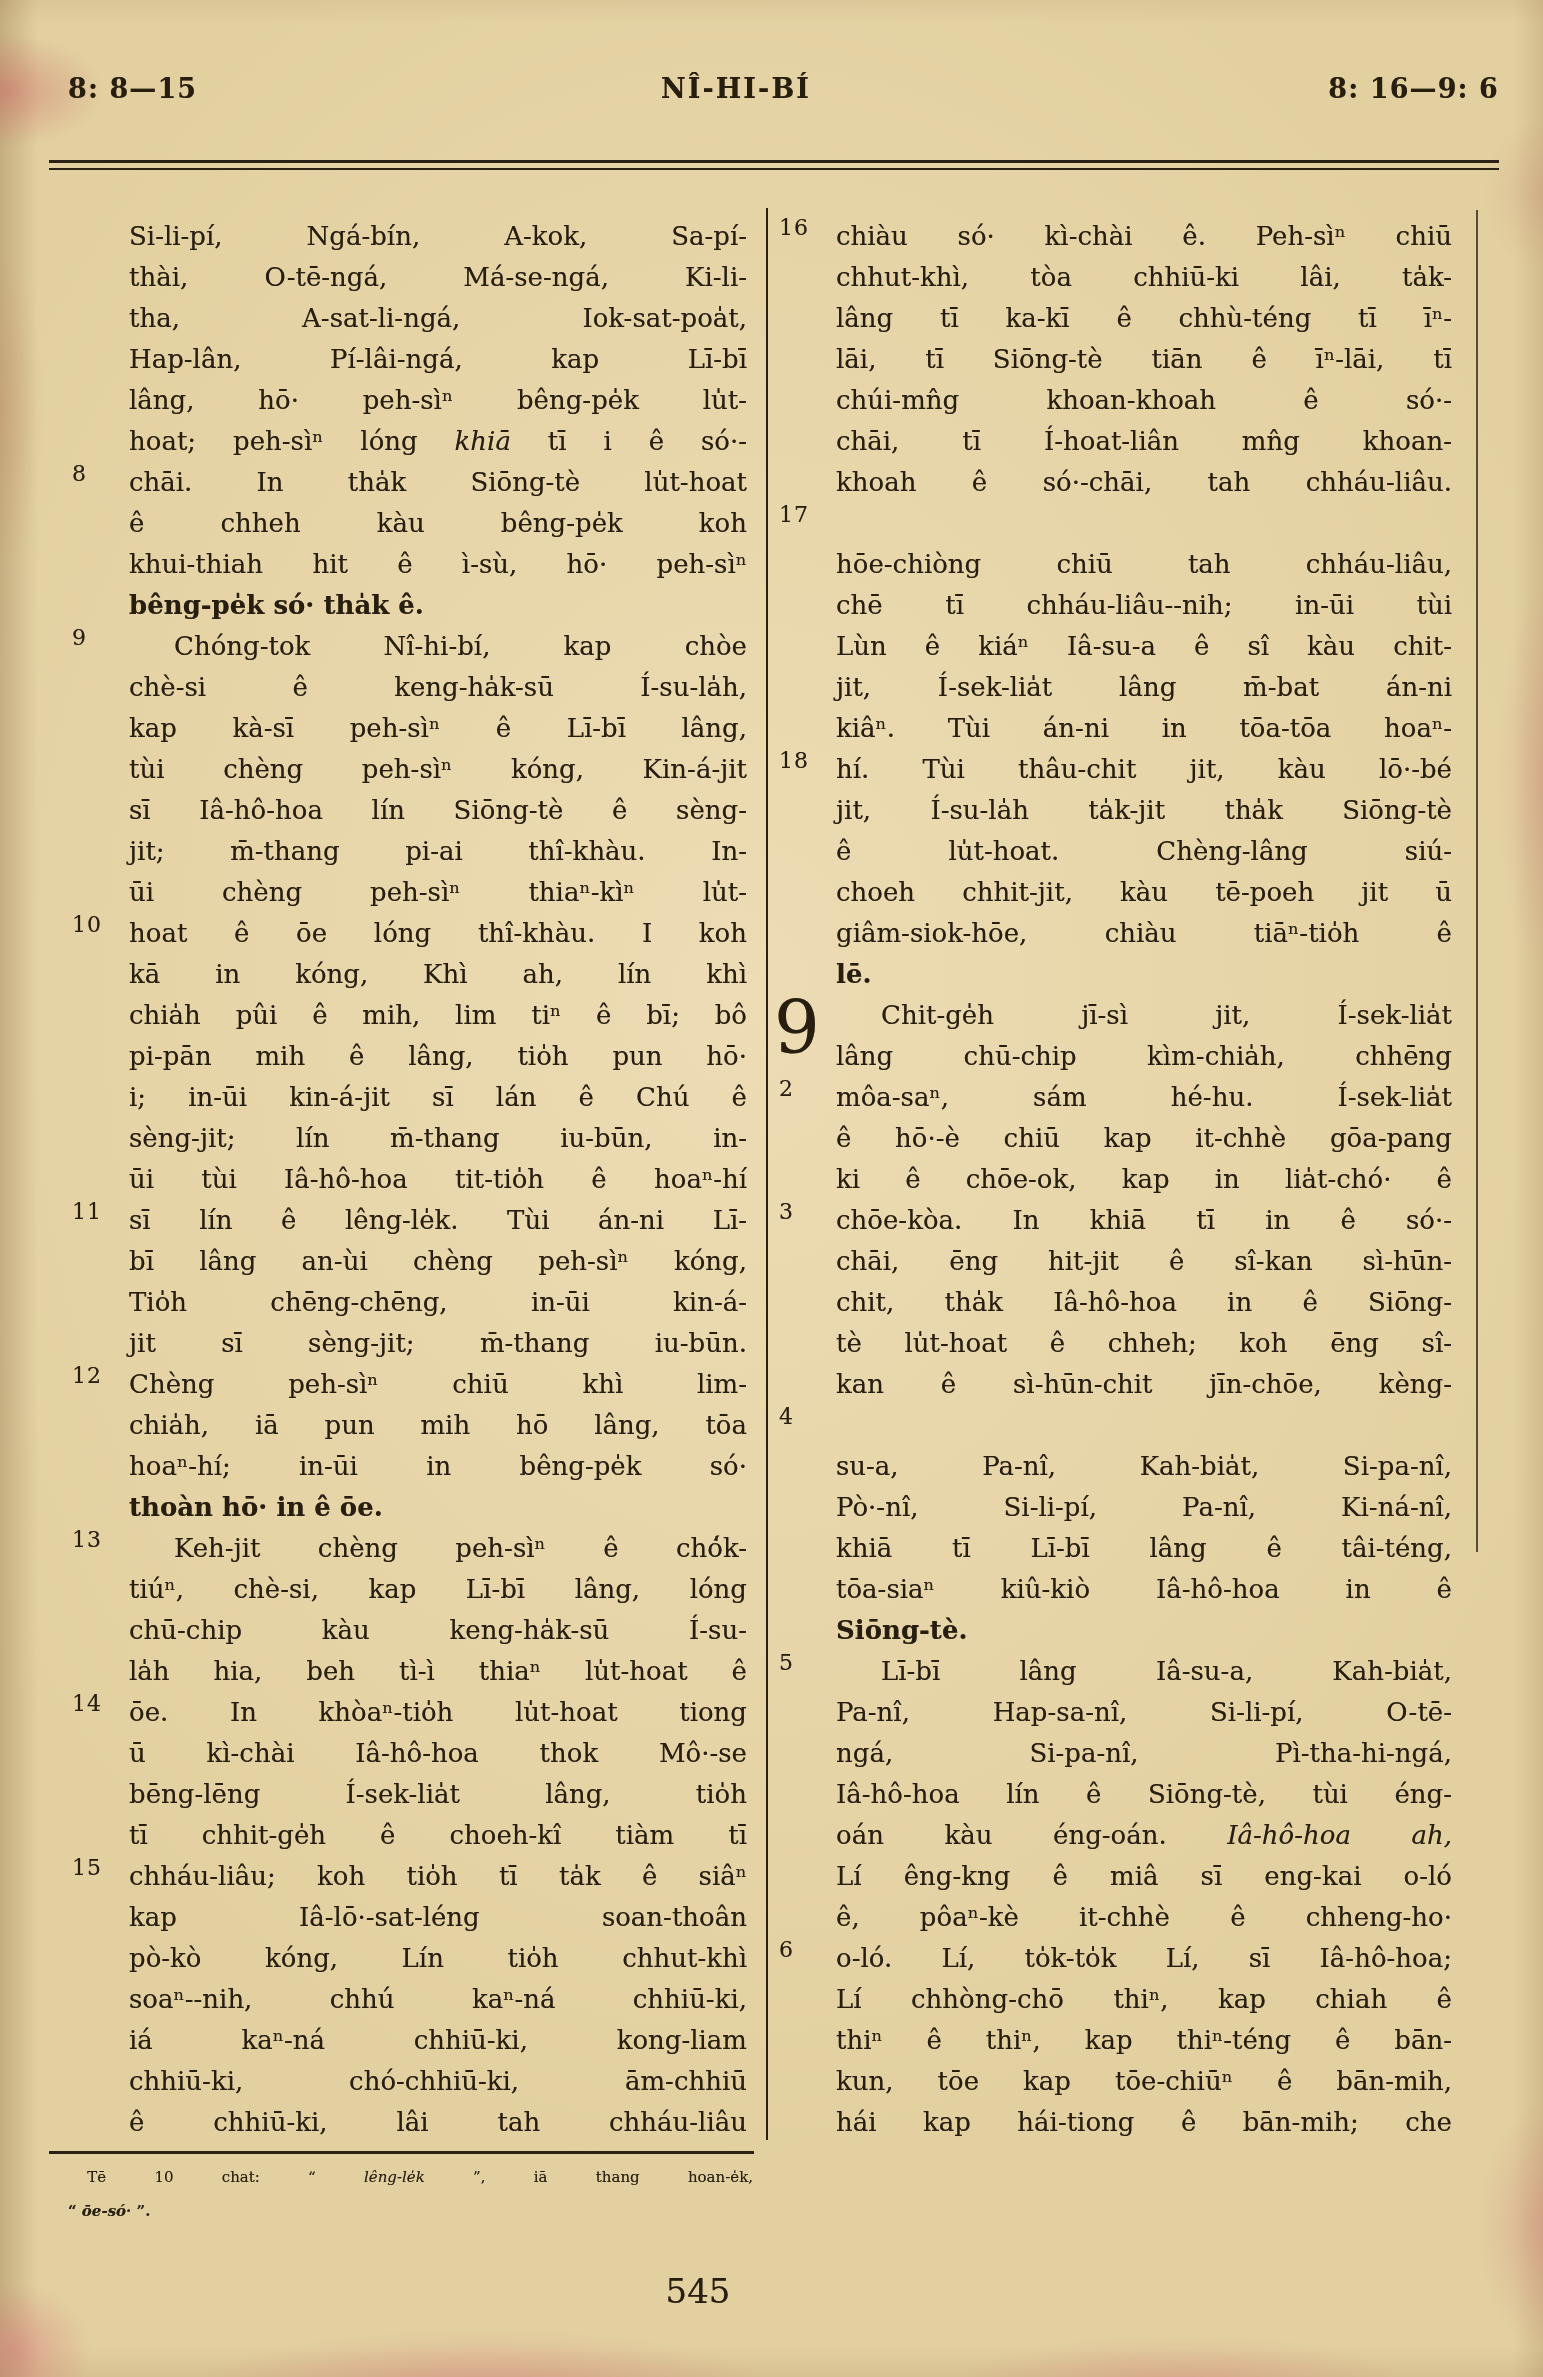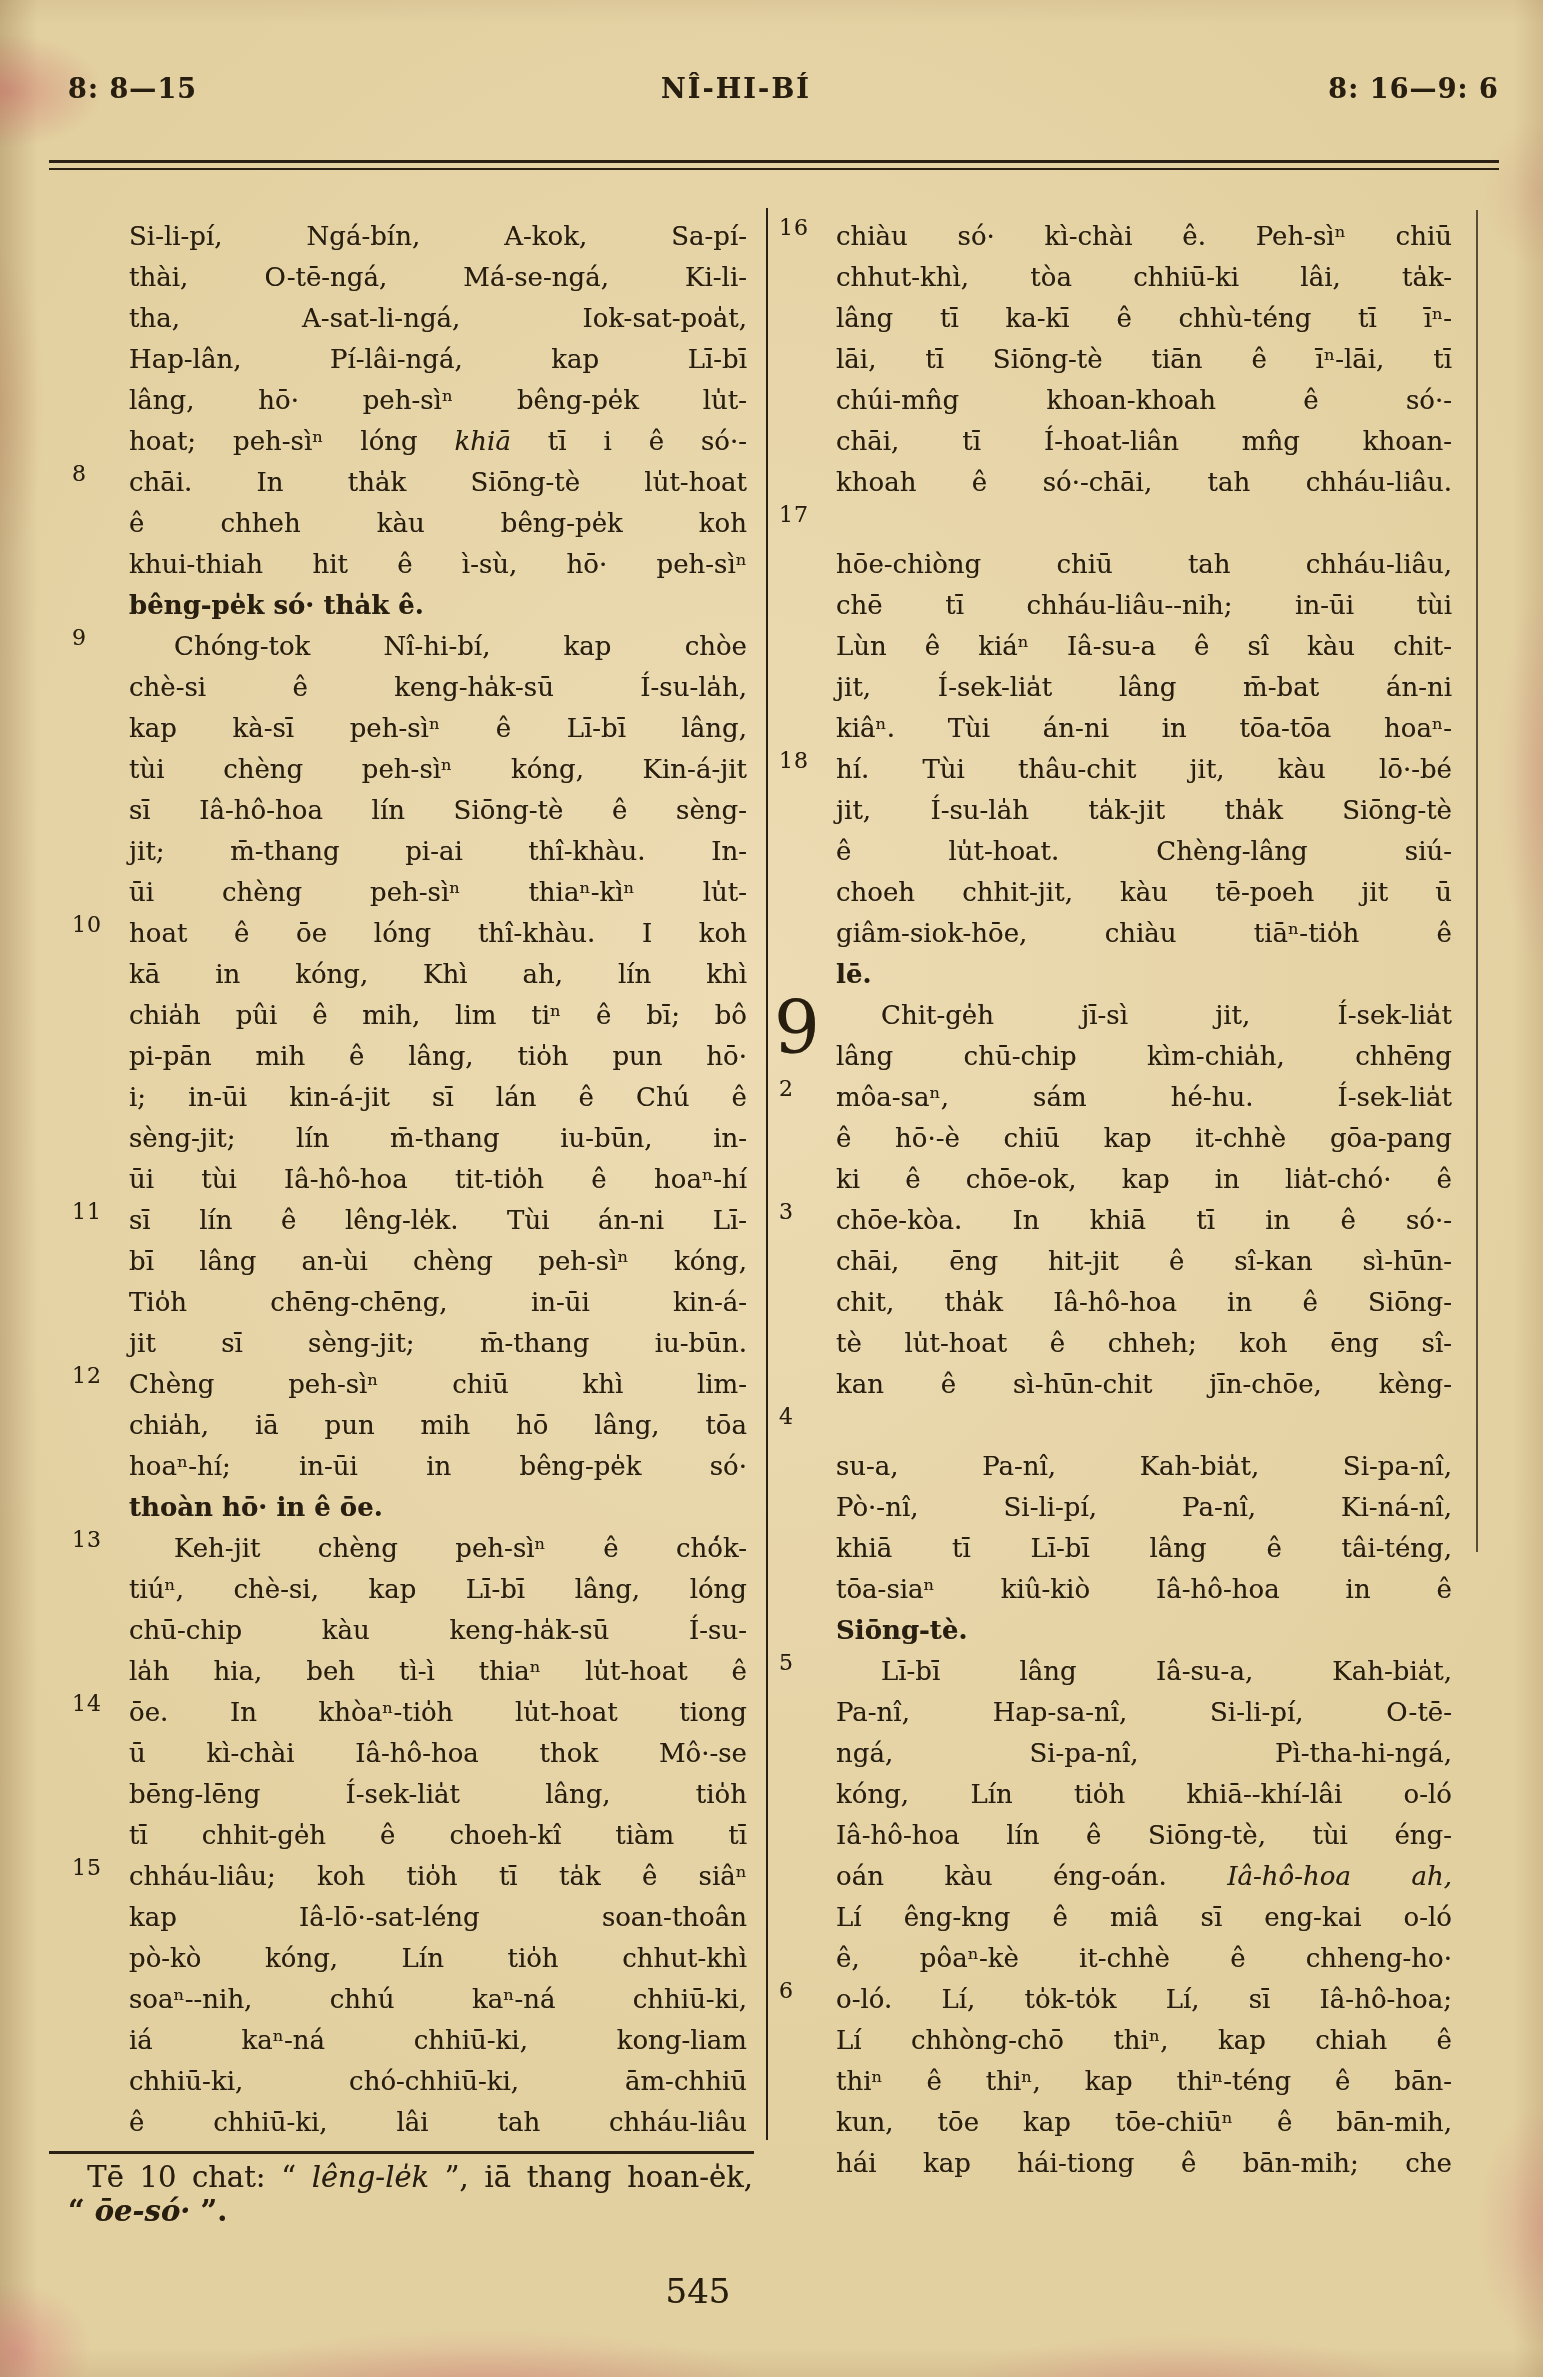--- a/index.html
+++ b/index.html
@@ -42,21 +42,21 @@
         text-align:justify;text-align-last:justify;}
   .col-right .line{height:41px;line-height:41px;}
   .line.end{text-align-last:left;font-weight:bold;}
   .line.indent{padding-left:45px;}
   .line.indent-sm{padding-left:19.3px;}
   .vnum{position:absolute;left:-57px;top:0px;width:48px;font-size:22px;line-height:1.1;
         letter-spacing:1.1px;text-align:right;}
   .chapnum{position:absolute;left:-62px;top:-3.2px;font-size:72px;line-height:1;}
   .it{font-style:italic;}
   .footnote-rule{left:49px;top:2151px;width:705px;height:2.7px;}
-  .footnote{position:absolute;left:68px;top:2160px;width:685px;font-size:29px;}
+  .footnote{position:absolute;left:68px;top:2160px;width:685px;font-size:15px;}
   .footnote .line{height:34px;line-height:34px;}
   .pagenum{position:absolute;left:628px;top:2271px;width:140px;text-align:center;font-size:34px;}
 </style>
 </head>
 <body>
 
 <div class="page">
 
   <div class="hdr">
     <span class="ref-left">8: 8—15</span>
@@ -150,21 +150,20 @@
       <div class="line"><span>kan ê sì-hūn-chit jīn-chōe, kèng-</span></div>
       <div class="line"><span class="vnum">4</span></div>
       <div class="line"><span>su-a, Pa-nî, Kah-bia̍t, Si-pa-nî,</span></div>
       <div class="line"><span>Pò·-nî, Si-li-pí, Pa-nî, Ki-ná-nî,</span></div>
       <div class="line"><span>khiā tī Lī-bī lâng ê tâi-téng,</span></div>
       <div class="line"><span>tōa-siaⁿ kiû-kiò Iâ-hô-hoa in ê</span></div>
       <div class="line end"><span>Siōng-tè.</span></div>
       <div class="line indent"><span class="vnum">5</span><span>Lī-bī lâng Iâ-su-a, Kah-bia̍t,</span></div>
       <div class="line"><span>Pa-nî, Hap-sa-nî, Si-li-pí, O-tē-</span></div>
       <div class="line"><span>ngá, Si-pa-nî, Pì-tha-hi-ngá,</span></div>
-      <div class="line"><span>kóng, Lín tio̍h khiā--khí-lâi o-ló</span></div>
       <div class="line"><span>Iâ-hô-hoa lín ê Siōng-tè, tùi éng-</span></div>
       <div class="line"><span>oán kàu éng-oán.  </span><span class="it">Iâ-hô-hoa ah,</span></div>
       <div class="line"><span>Lí êng-kng ê miâ sī eng-kai o-ló</span></div>
       <div class="line"><span>ê, pôaⁿ-kè it-chhè ê chheng-ho·</span></div>
       <div class="line"><span class="vnum">6</span><span>o-ló.  Lí, to̍k-to̍k Lí, sī Iâ-hô-hoa;</span></div>
       <div class="line"><span>Lí chhòng-chō thiⁿ, kap chiah ê</span></div>
       <div class="line"><span>thiⁿ ê thiⁿ, kap thiⁿ-téng ê bān-</span></div>
       <div class="line"><span>kun, tōe kap tōe-chiūⁿ ê bān-mih,</span></div>
       <div class="line"><span>hái kap hái-tiong ê bān-mih; che</span></div>
     </div>

